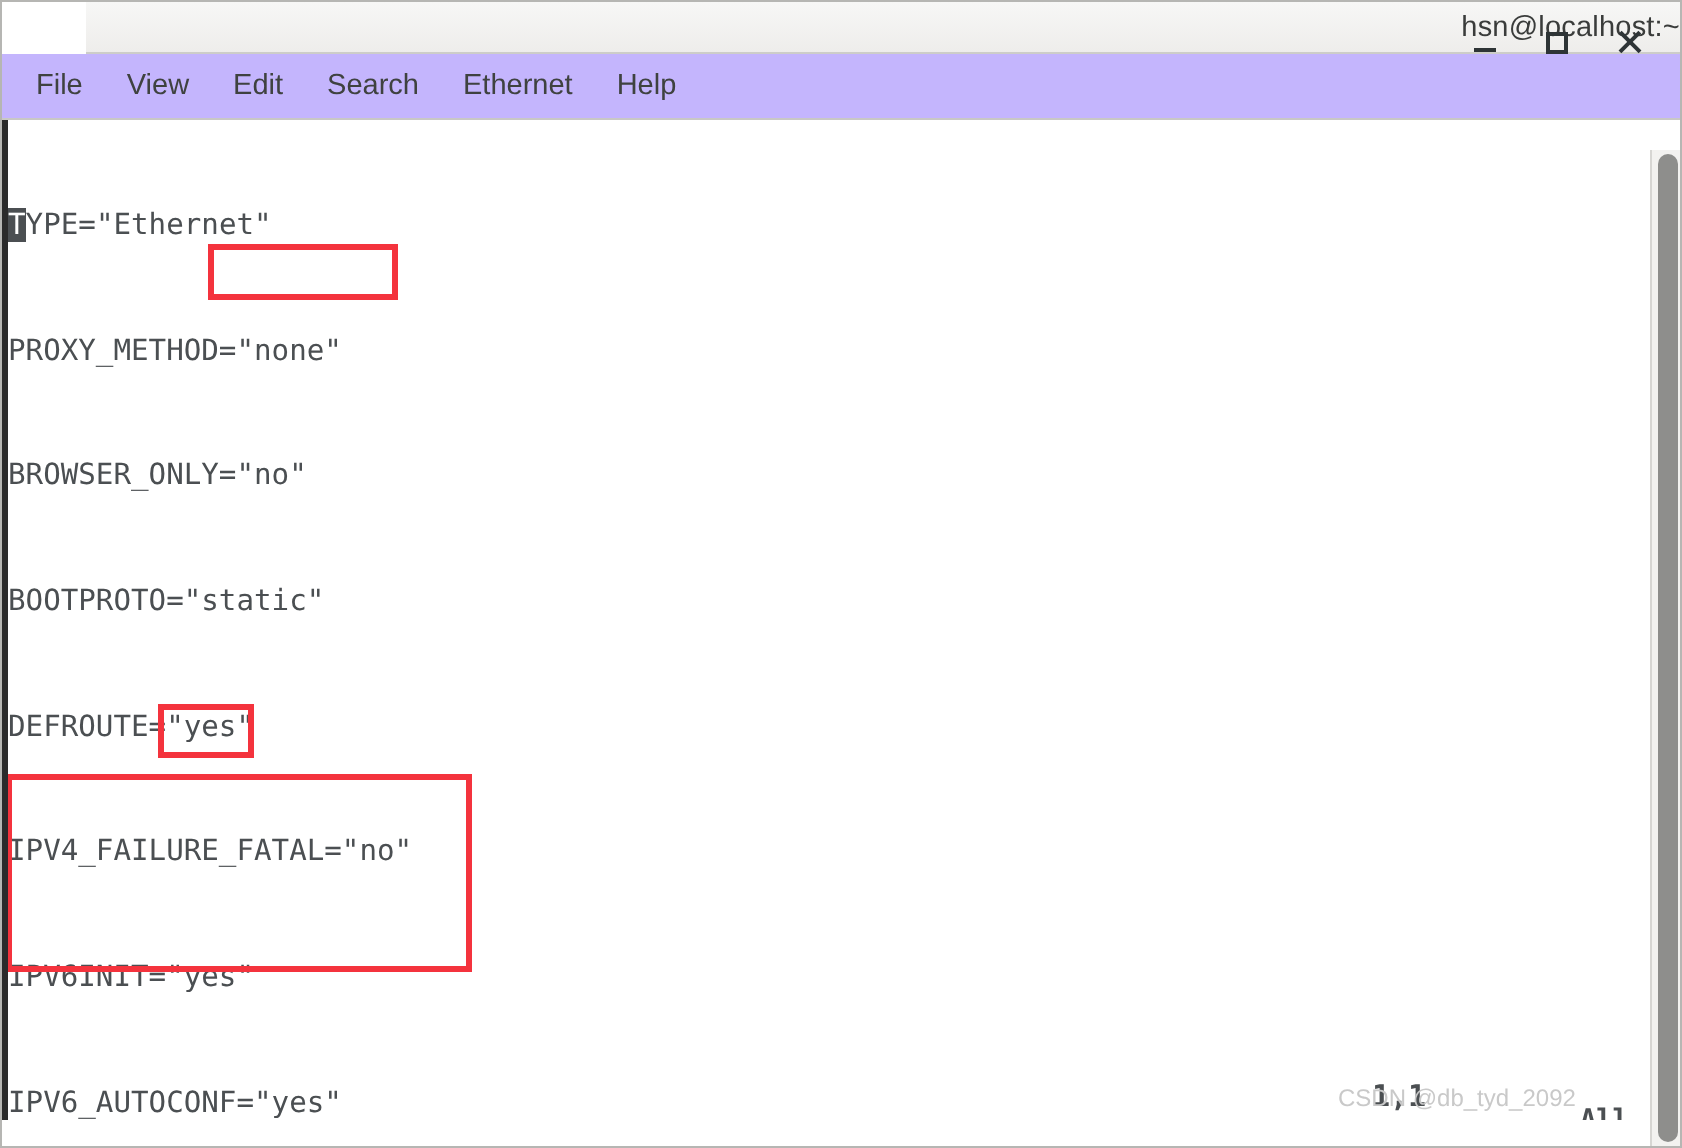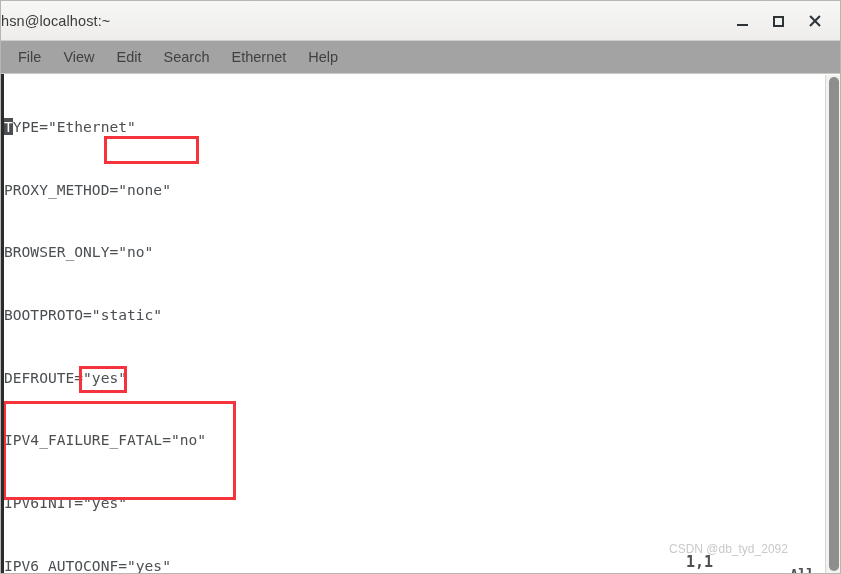--- a/index.html
+++ b/index.html
@@ -17,26 +17,27 @@
     width: 841px;
     height: 574px;
     background: #ffffff;
     border: 1px solid #b6b6b3;
     overflow: hidden;
   }
 
   
   .titlebar {
     position: relative;
-    height: 40px;
+    height: 26px;
     background: linear-gradient(to bottom, #f7f7f6 0%, #eeedeb 100%);
     border-bottom: 1px solid #cdcdc9;
     display: flex;
     align-items: center;
-    justify-content: flex-start;
+    justify-content: flex-end;
+    margin-left: 42px;
   }
   .title-text {
     font-size: 14.5px;
     color: #3a3c3b;
     letter-spacing: .1px;
     font-family: "Liberation Sans", sans-serif;
   }
   .win-controls {
     position: absolute;
     right: 8px;
@@ -82,21 +83,21 @@
     width: 14px;
     height: 2.2px;
     background: #2e3436;
   }
   .glyph-close::before { transform: rotate(45deg); }
   .glyph-close::after  { transform: rotate(-45deg); }
 
   
   .menubar {
     height: 33px;
-    background: #a3a3a3;
+    background: #c4b5fd;
     border-bottom: 1px solid #c9c8c5;
     display: flex;
     align-items: center;
     padding-left: 6px;
   }
   .menu-item {
     font-size: 14.5px;
     color: #3f4240;
     padding: 4px 11px;
     cursor: default;

